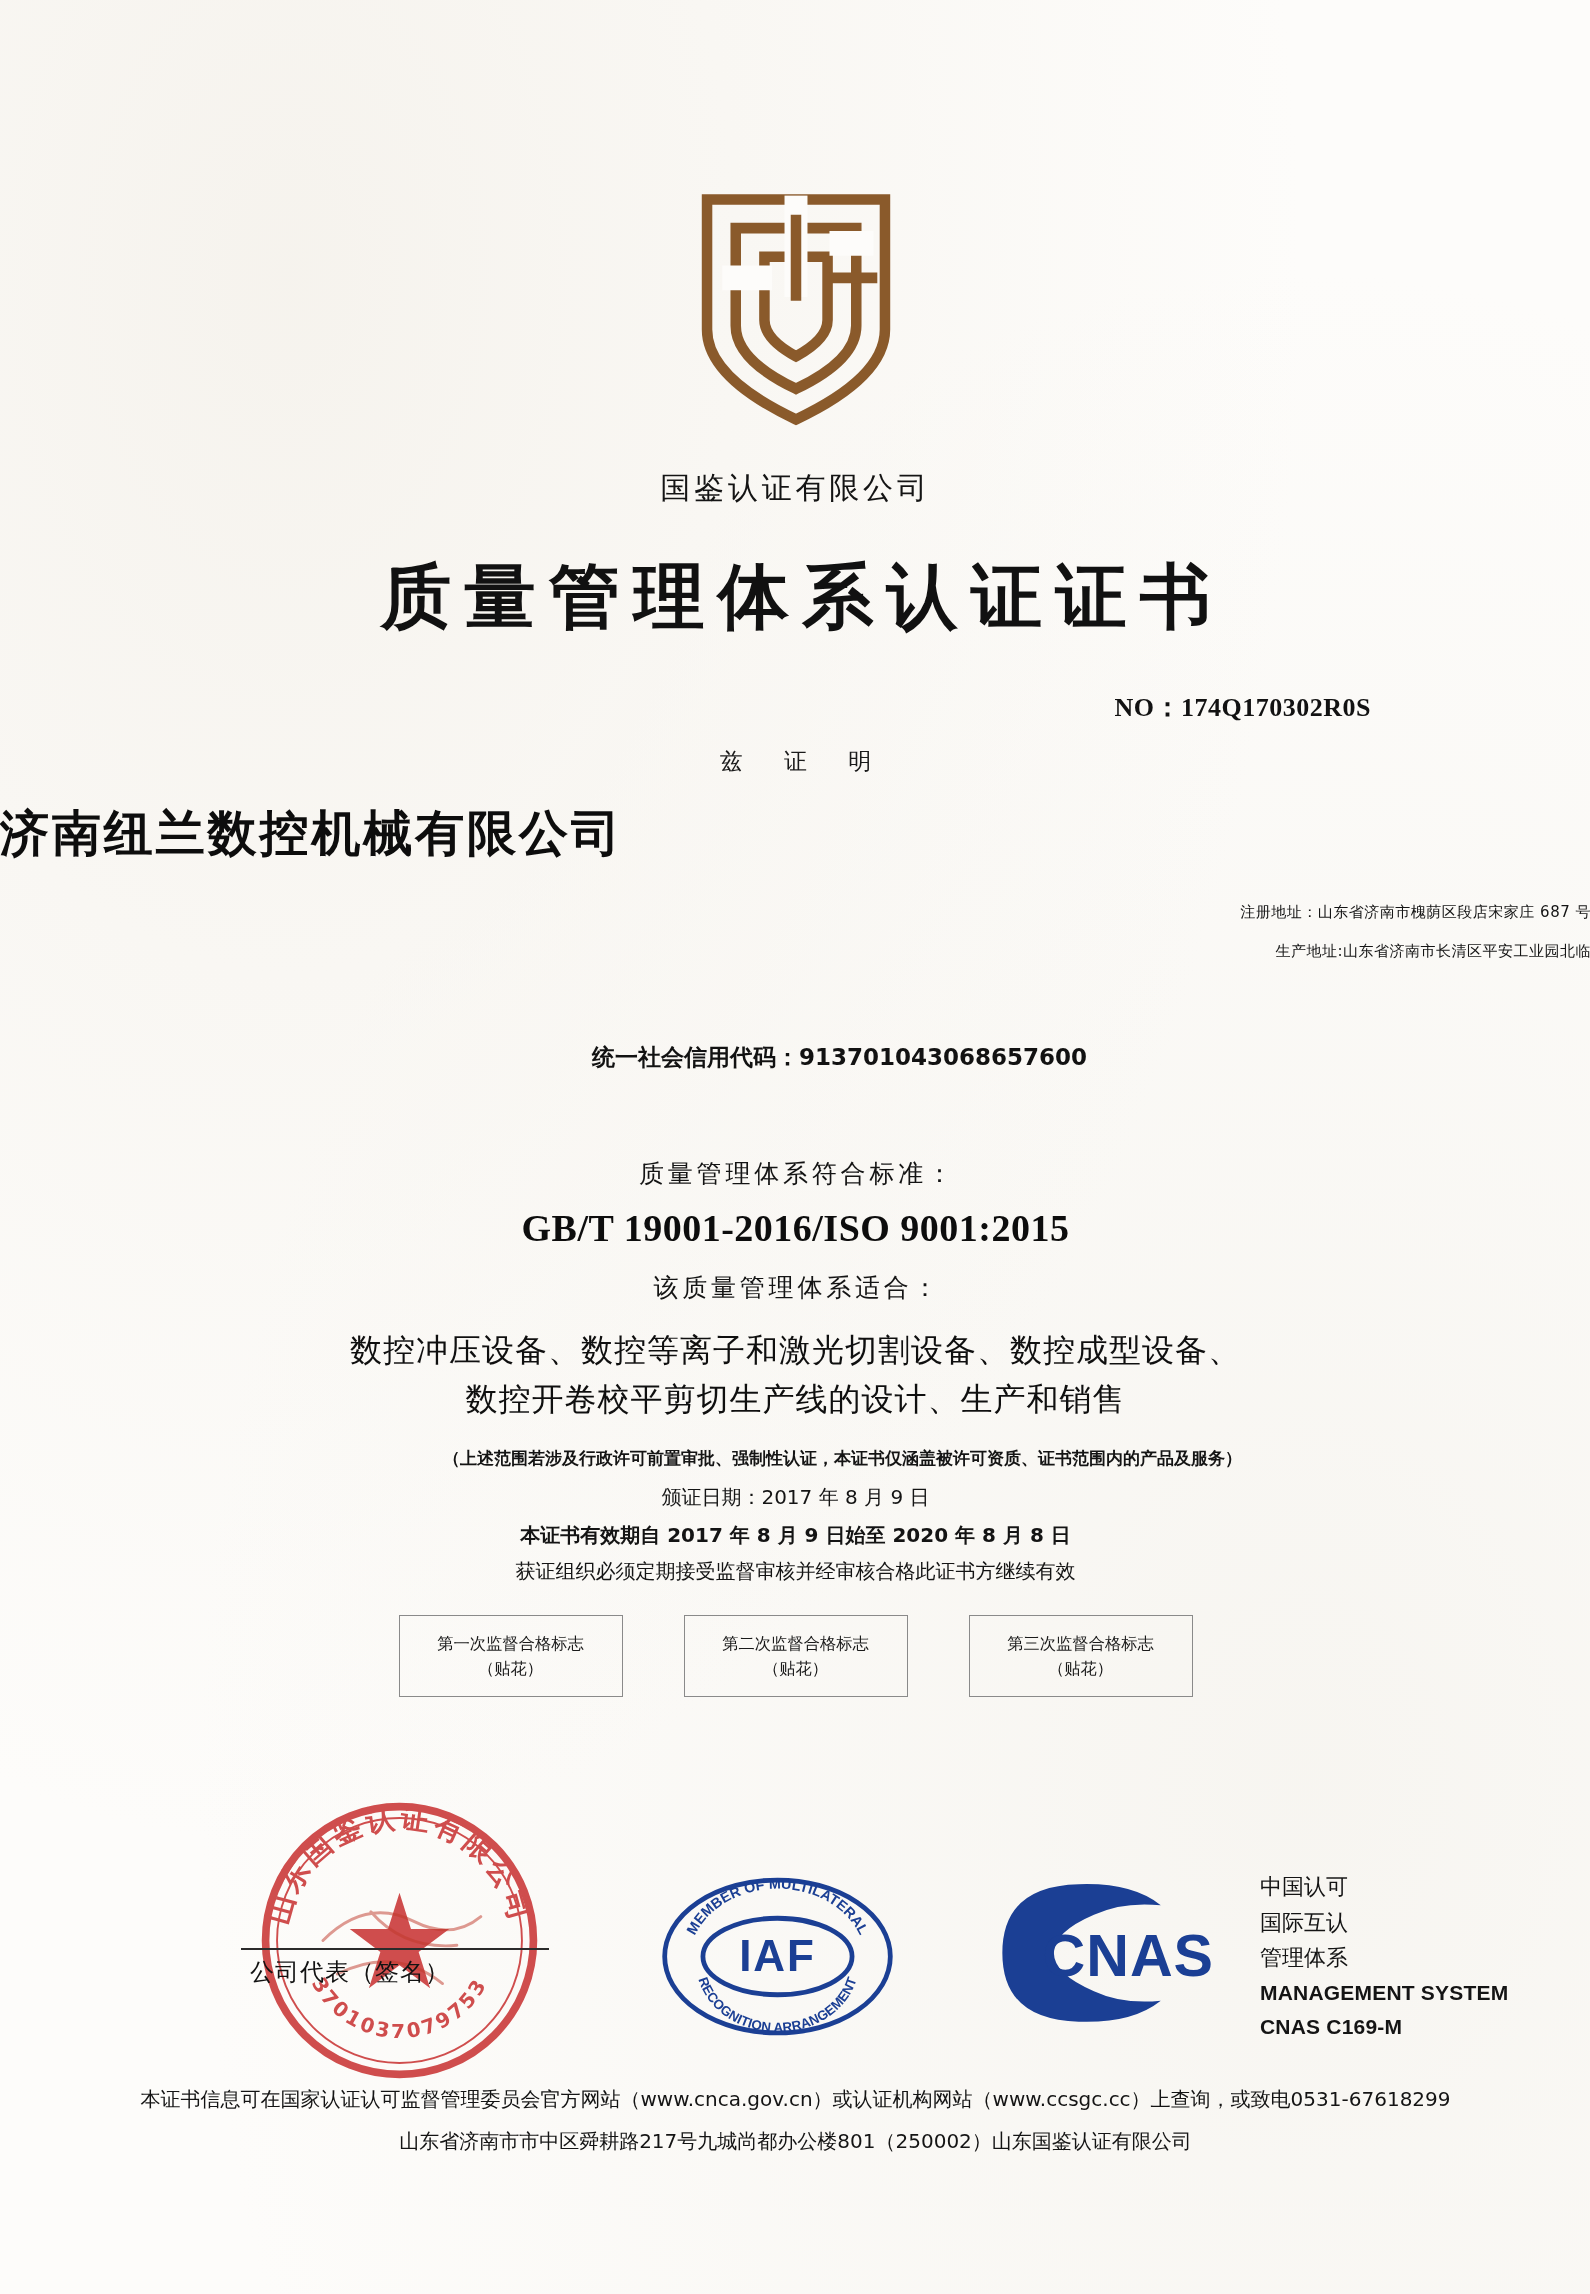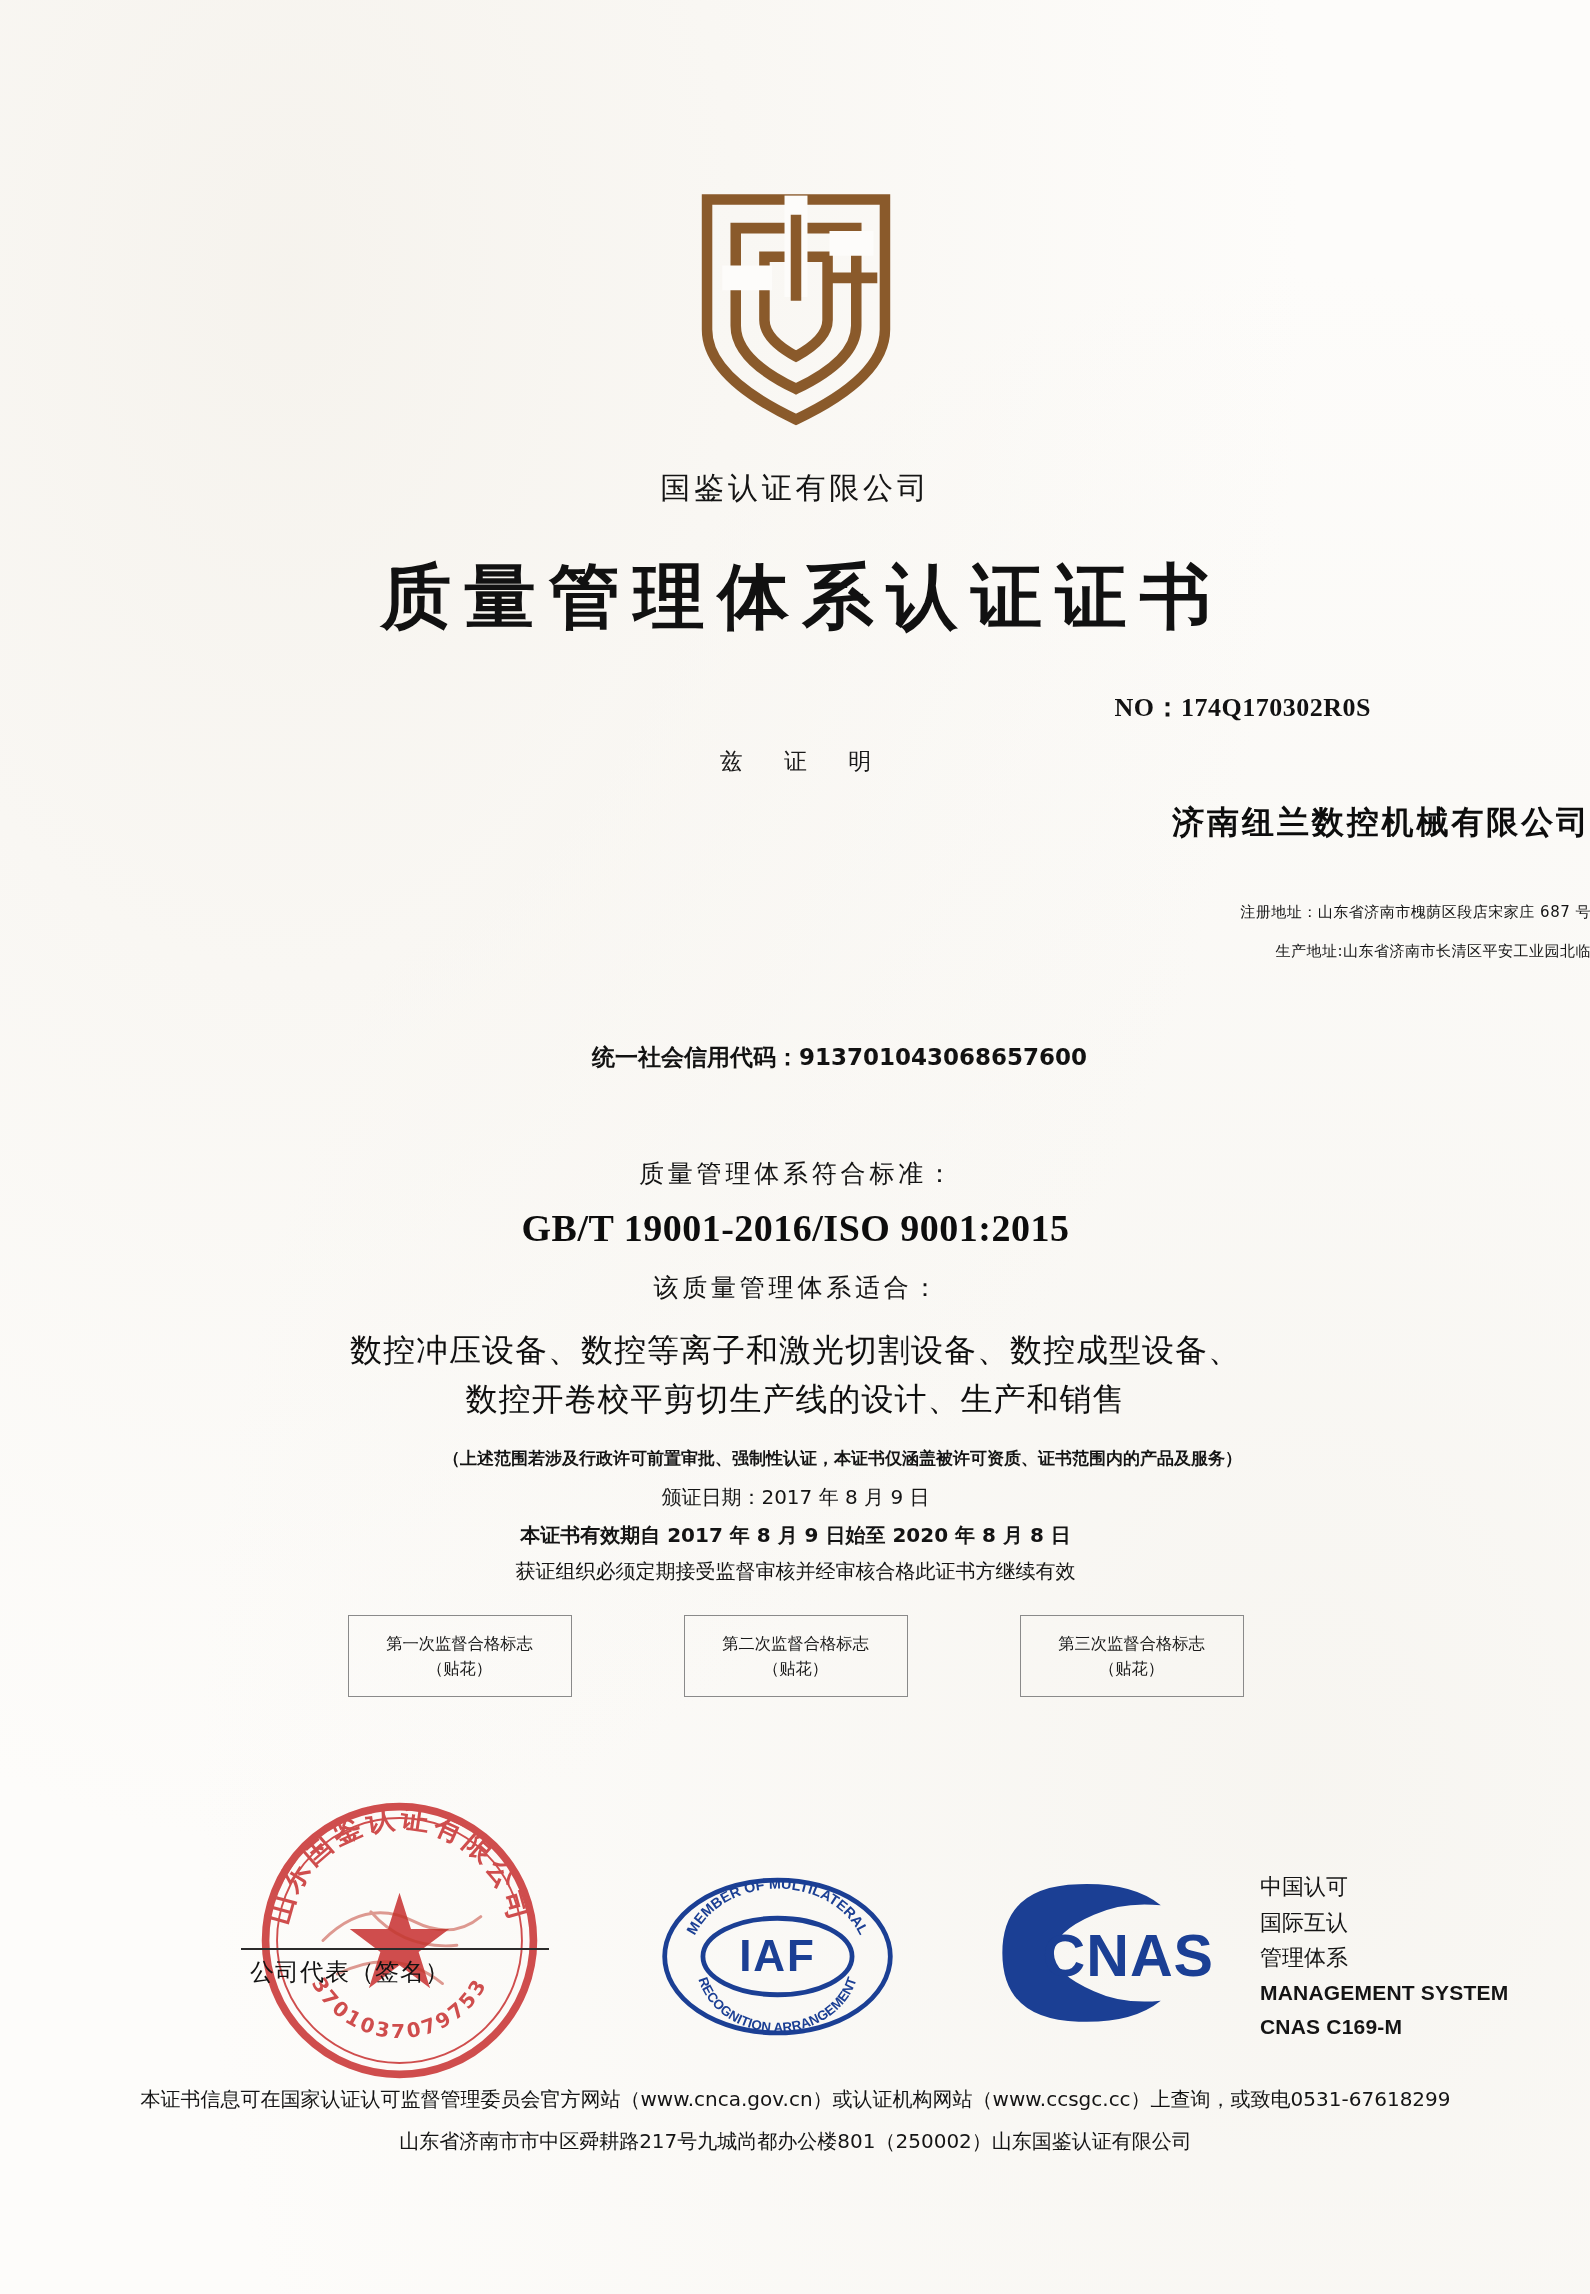--- a/index.html
+++ b/index.html
@@ -80,24 +80,24 @@
     font-family: "DejaVu Sans", sans-serif;
     font-size: 23px;
     letter-spacing: 17px;
     text-indent: 17px;
     color: #1a1a1a;
   }
   .company {
     position: absolute;
     top: 801px;
     width: 100%;
-    text-align: right;
+    text-align: left;
     font-family: "DejaVu Sans", sans-serif;
     font-weight: 700;
-    font-size: 32px;
+    font-size: 49px;
     letter-spacing: 2.9px;
     color: #0d0d0d;
   }
   .addr {
     position: absolute;
     width: 100%;
     text-align: right;
     font-family: "DejaVu Sans", sans-serif;
     font-size: 15px;
     color: #141414;
@@ -201,21 +201,21 @@
     color: #141414;
   }
   
   .boxes {
     position: absolute;
     top: 1615px;
     left: 0;
     width: 100%;
     display: flex;
     justify-content: center;
-    gap: 112px;
+    gap: 61px;
   }
   .sbox {
     width: 222px;
     height: 80px;
     border: 1px solid #8a8a8a;
     display: flex;
     flex-direction: column;
     align-items: center;
     justify-content: center;
     font-family: "DejaVu Sans", sans-serif;

